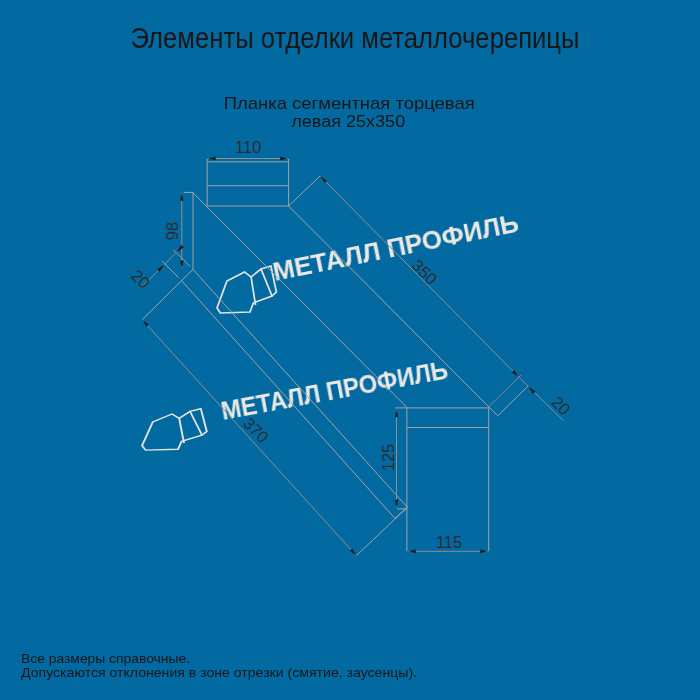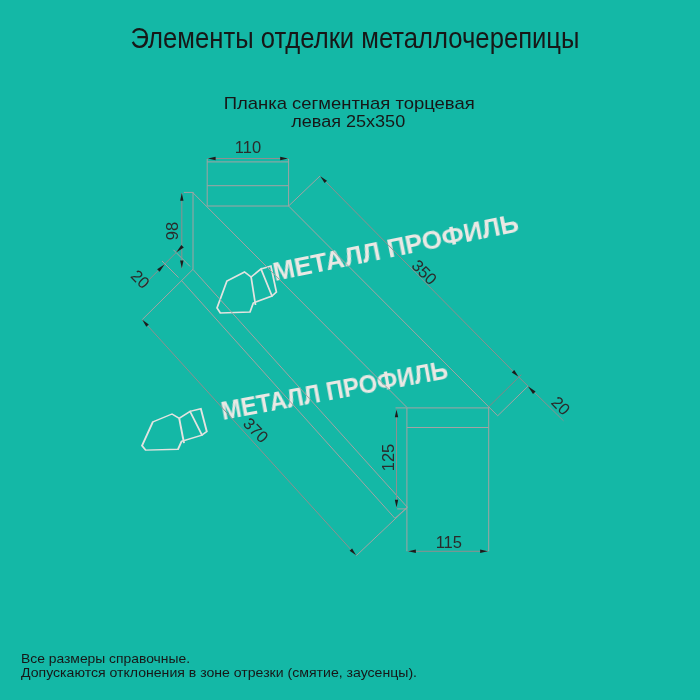--- a/index.html
+++ b/index.html
@@ -1,16 +1,16 @@
 <!DOCTYPE html>
 <html><head>
 <meta charset="utf-8">
 <style>
 html,body{margin:0;padding:0;background:#fff;}
-#page{position:relative;width:700px;height:700px;background:#14b8a6;overflow:hidden;
+#page{position:relative;width:700px;height:700px;background:#0369a1;overflow:hidden;
 font-family:"Liberation Sans",sans-serif;}
 svg{position:absolute;left:0;top:0;}
 </style>
 </head>
 <body>
 
 <div id="page">
 <svg width="700" height="700" viewBox="0 0 700 700">
 <defs>
 <marker id="ar" refX="0" refY="0" markerWidth="10" markerHeight="5" orient="auto-start-reverse" markerUnits="userSpaceOnUse" viewBox="-9.5 -2.2 10 4.4">

